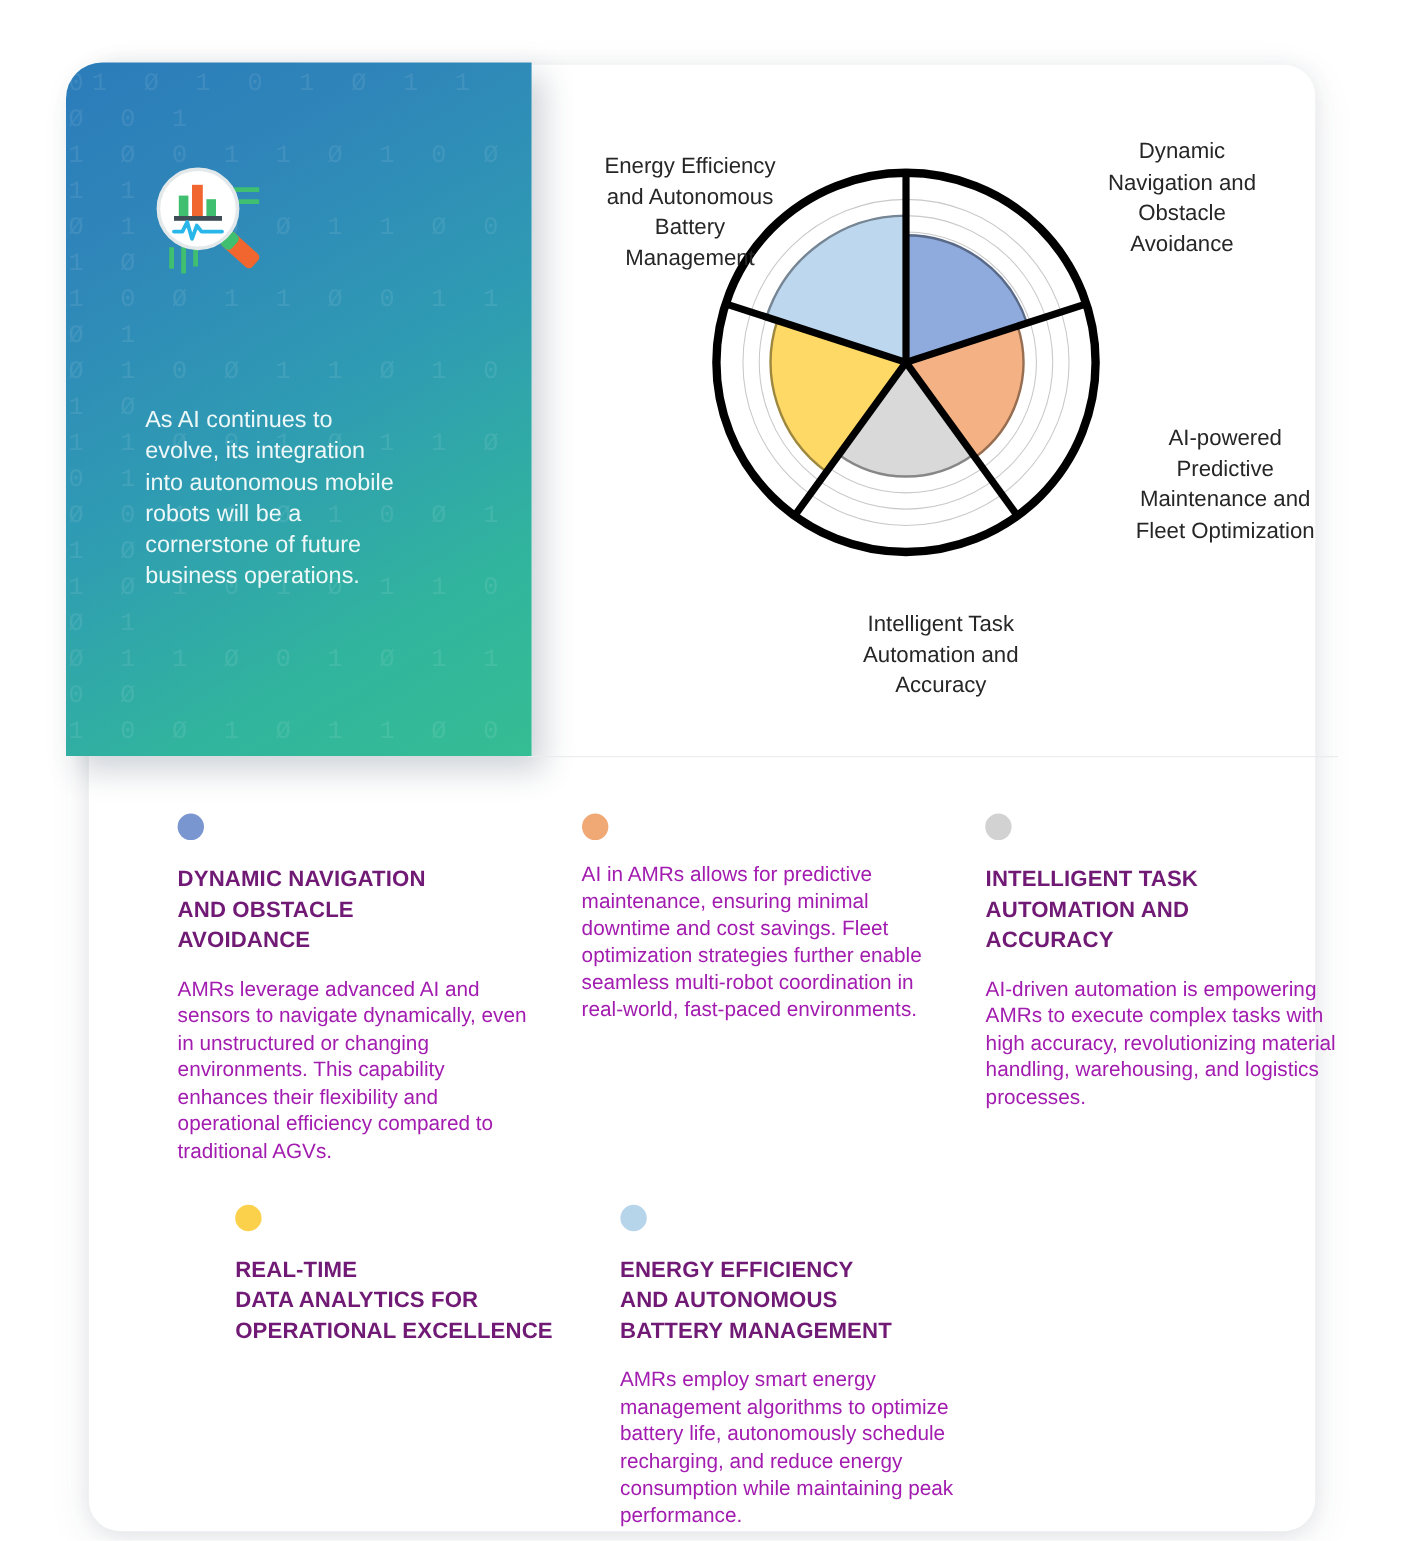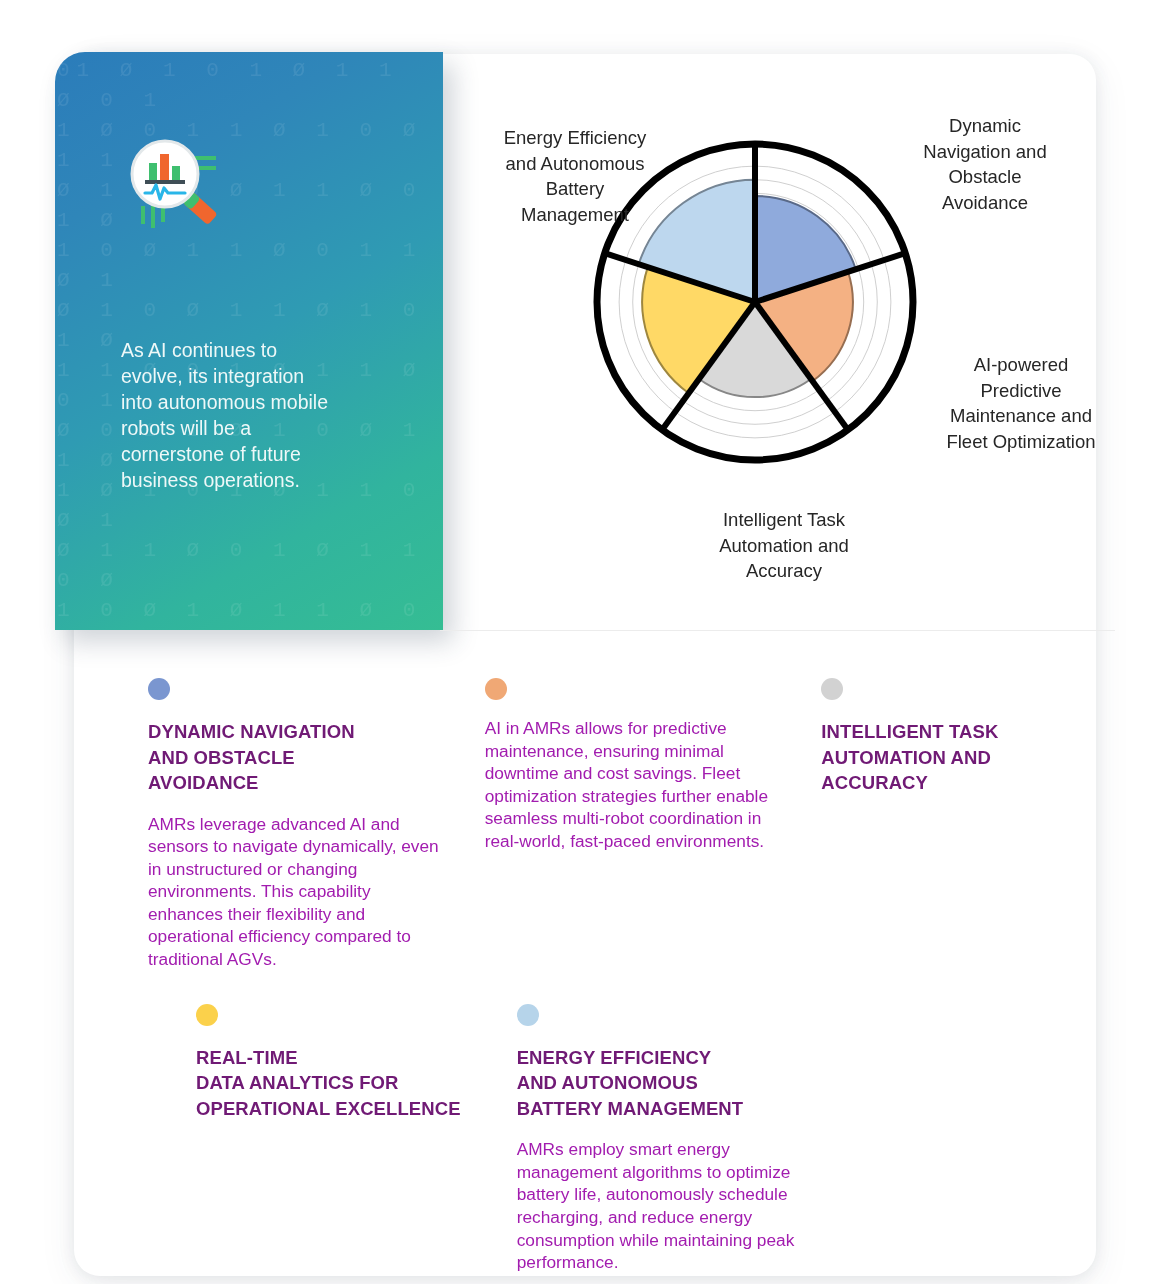--- a/index.html
+++ b/index.html
@@ -291,20 +291,21 @@
       </div>
       <div class="feature">
         <span class="dot" style="background: rgb(240, 168, 117);"></span>
         <div class="feat-body">AI in AMRs allows for predictive maintenance, ensuring minimal downtime and cost savings. Fleet optimization strategies further enable seamless multi-robot coordination in real-world, fast-paced environments.</div>
       </div>
       <div class="feature">
         <span class="dot" style="background: rgb(210, 210, 210);"></span>
         <div class="feat-title">INTELLIGENT TASK
 AUTOMATION AND
 ACCURACY</div>
+        <div class="feat-body">AI-driven automation is empowering AMRs to execute complex tasks with high accuracy, revolutionizing material handling, warehousing, and logistics processes.</div>
       </div>
     </div>
 
     <div class="feat-row second">
       <div class="feature">
         <span class="dot" style="background: rgb(251, 209, 75);"></span>
         <div class="feat-title">REAL-TIME
 DATA ANALYTICS FOR
 OPERATIONAL EXCELLENCE</div>
       </div>

